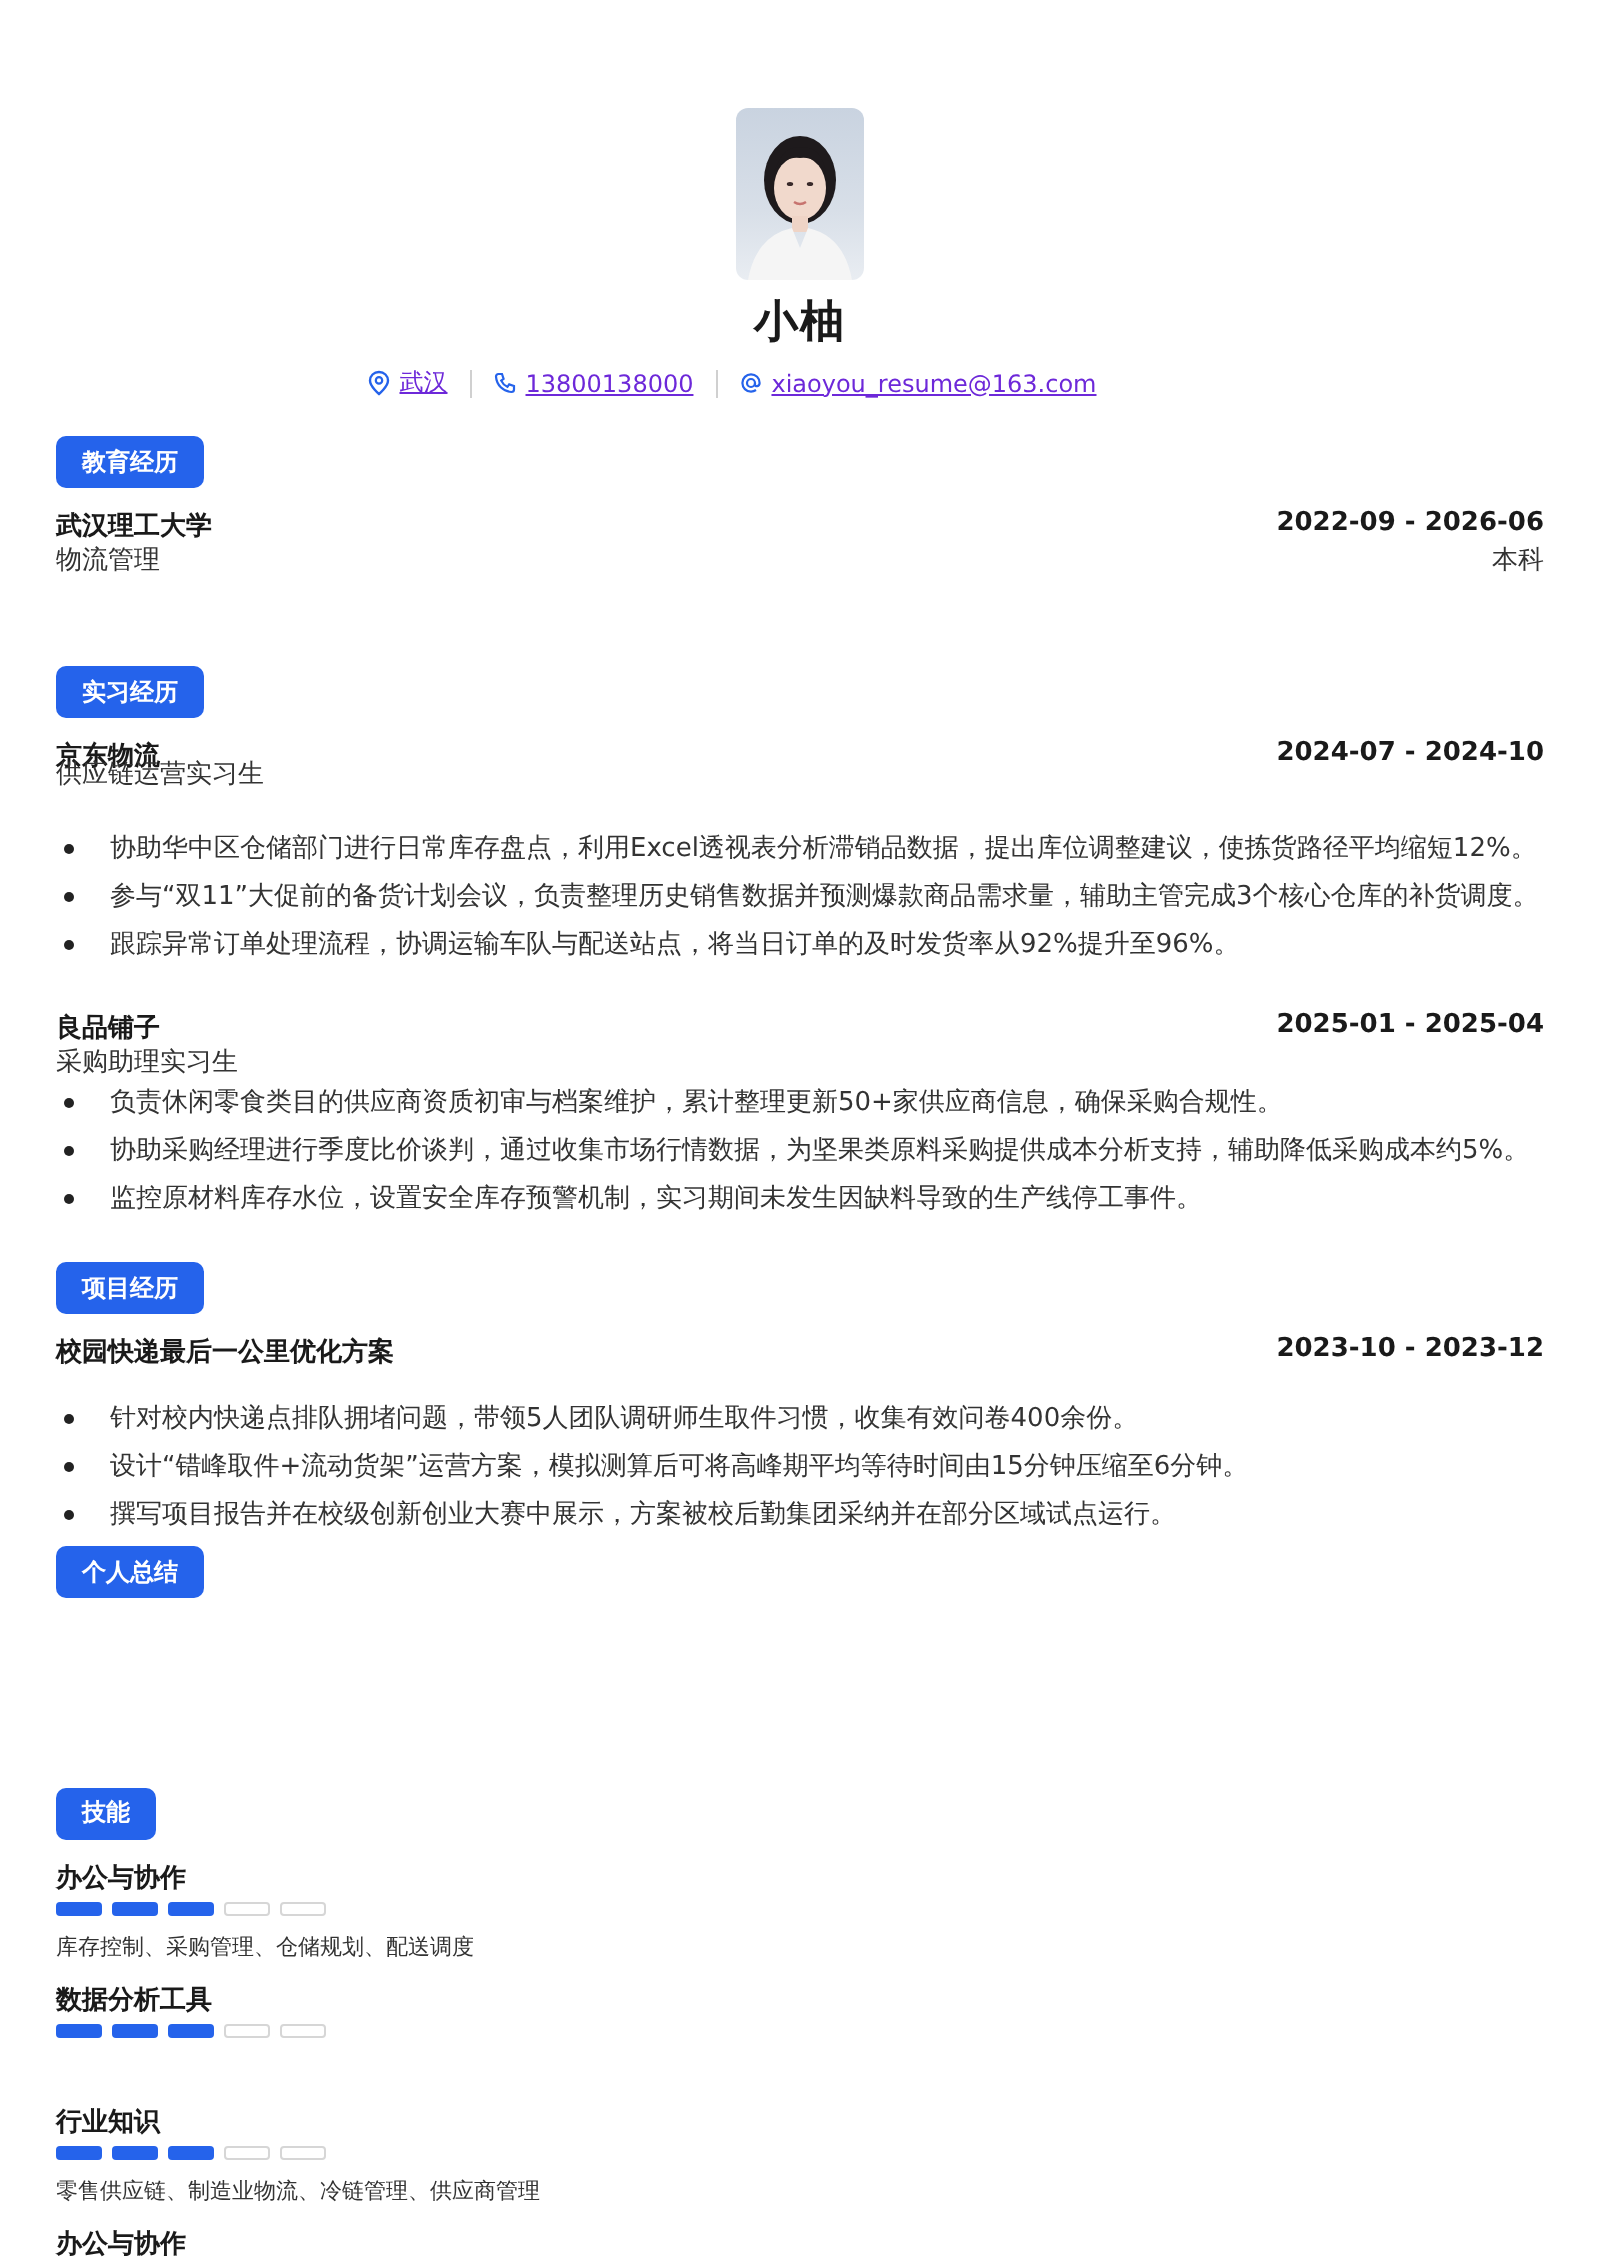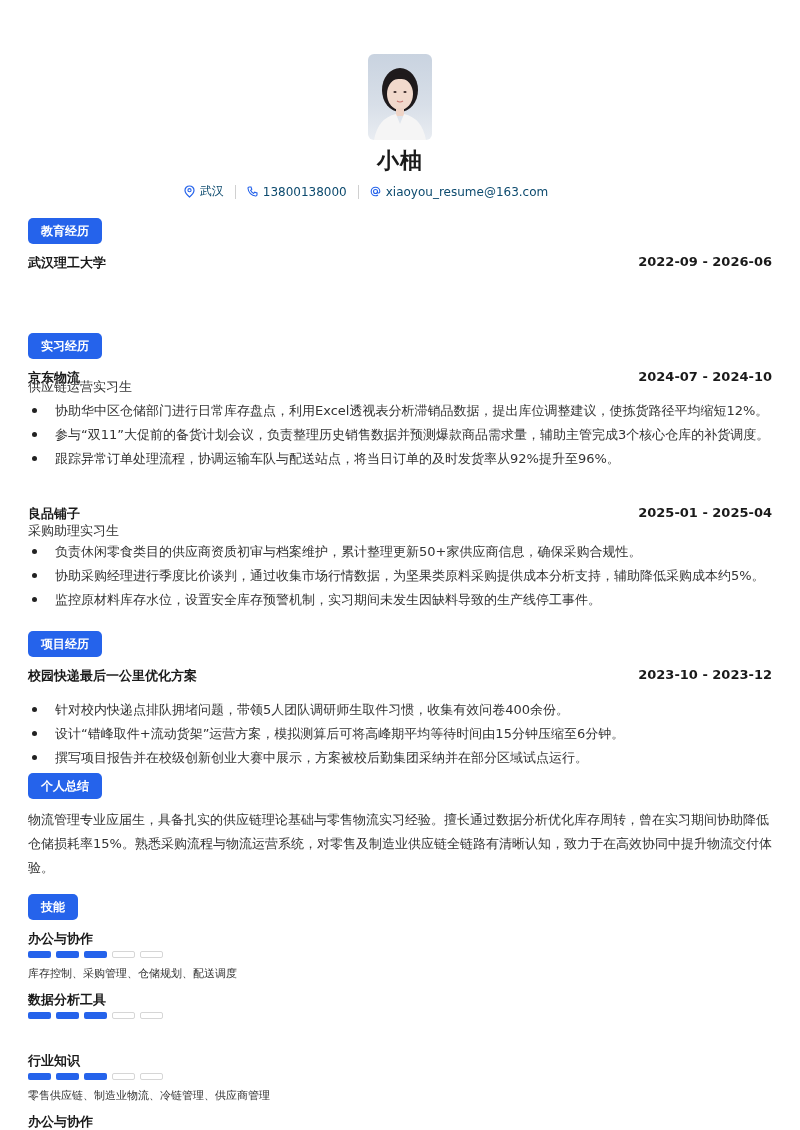--- a/index.html
+++ b/index.html
@@ -19,21 +19,21 @@
       background: linear-gradient(180deg, #c9d3e0 0%, #d8dfe8 60%, #e9edf2 100%);
     }
     .photo svg { display: block; }
     .name {
       position: absolute; left: 0; top: 146px; width: 800px; text-align: center;
       font-size: 22px; font-weight: bold; color: #1a1a1a; letter-spacing: 1px;
     }
     .contact {
       position: absolute; left: 0; top: 183px; width: 732px;
       display: flex; justify-content: center; align-items: center;
-      font-size: 12px; color: #0c4a6e;
+      font-size: 12px; color: #6d28d9; text-decoration: underline;
     }
     .contact-item { display: flex; align-items: center; gap: 5px; }
     .contact-sep { width: 1px; height: 14px; background: #d0d0d0; margin: 0 11px; }
     .c-icon { color: #2563eb; font-size: 11px; display: inline-flex; align-items: center; }
 
     
     .badge {
       position: absolute; left: 28px; height: 26px; padding: 0 13px;
       background: #2563eb; color: #fff; border-radius: 5px;
       font-size: 12px; font-weight: bold; line-height: 26px;
@@ -111,31 +111,35 @@
       </span>
       <span>xiaoyou_resume@163.com</span>
     </div>
   </div>
 
   <div class="badge" style="top:218px;">教育经历</div>
   <div class="row" style="top:254px;">
     <span class="title">武汉理工大学</span>
     <span class="date">2022-09 - 2026-06</span>
   </div>
+  <div class="row" style="top:271px;">
+    <span class="sub">物流管理</span>
+    <span class="sub">本科</span>
+  </div>
 
   <div class="badge" style="top:333px;">实习经历</div>
 
   <div class="row" style="top:369px;">
     <span class="title">京东物流</span>
     <span class="date">2024-07 - 2024-10</span>
   </div>
   <div class="row" style="top:378px;">
     <span class="sub">供应链运营实习生</span>
   </div>
-  <ul class="bullets" style="top:402px;">
+  <ul class="bullets" style="top:416px;">
     <li>协助华中区仓储部门进行日常库存盘点，利用Excel透视表分析滞销品数据，提出库位调整建议，使拣货路径平均缩短12%。</li>
     <li>参与“双11”大促前的备货计划会议，负责整理历史销售数据并预测爆款商品需求量，辅助主管完成3个核心仓库的补货调度。</li>
     <li>跟踪异常订单处理流程，协调运输车队与配送站点，将当日订单的及时发货率从92%提升至96%。</li>
   </ul>
 
   <div class="row" style="top:505px;">
     <span class="title">良品铺子</span>
     <span class="date">2025-01 - 2025-04</span>
   </div>
   <div class="row" style="top:522px;">
@@ -152,23 +156,22 @@
     <span class="title">校园快递最后一公里优化方案</span>
     <span class="date">2023-10 - 2023-12</span>
   </div>
   <ul class="bullets" style="top:689px;margin-top:12px;">
     <li>针对校内快递点排队拥堵问题，带领5人团队调研师生取件习惯，收集有效问卷400余份。</li>
     <li>设计“错峰取件+流动货架”运营方案，模拟测算后可将高峰期平均等待时间由15分钟压缩至6分钟。</li>
     <li>撰写项目报告并在校级创新创业大赛中展示，方案被校后勤集团采纳并在部分区域试点运行。</li>
   </ul>
 
   <div class="badge" style="top:773px;">个人总结</div>
-  <div class="para" style="top:808px;">物流管理专业应届生，具备扎实的供应链理论基础与零售物流实习经验。擅长通过数据分析优化库存周转，曾在实习期间协助降低仓储损耗率15%。熟悉采购流程与物流运营系统，对零售及制造业供应链全链路有清晰认知，致力于在高效协同中提升物流交付体验。</div>
-
-  <div class="badge" style="top:894px;">技能</div>
+
+  <div class="badge" style="top:894px;font-family:Liberation Mono, monospace;">技能</div>
 
   <div class="skill-name" style="top:930px;">办公与协作</div>
   <div class="skill-bars" style="top:951px;">
     <span class="bar on"></span>
     <span class="bar on"></span>
     <span class="bar on"></span>
     <span class="bar off"></span>
     <span class="bar off"></span>
   </div>
   <div class="skill-desc" style="top:966px;">库存控制、采购管理、仓储规划、配送调度</div>

